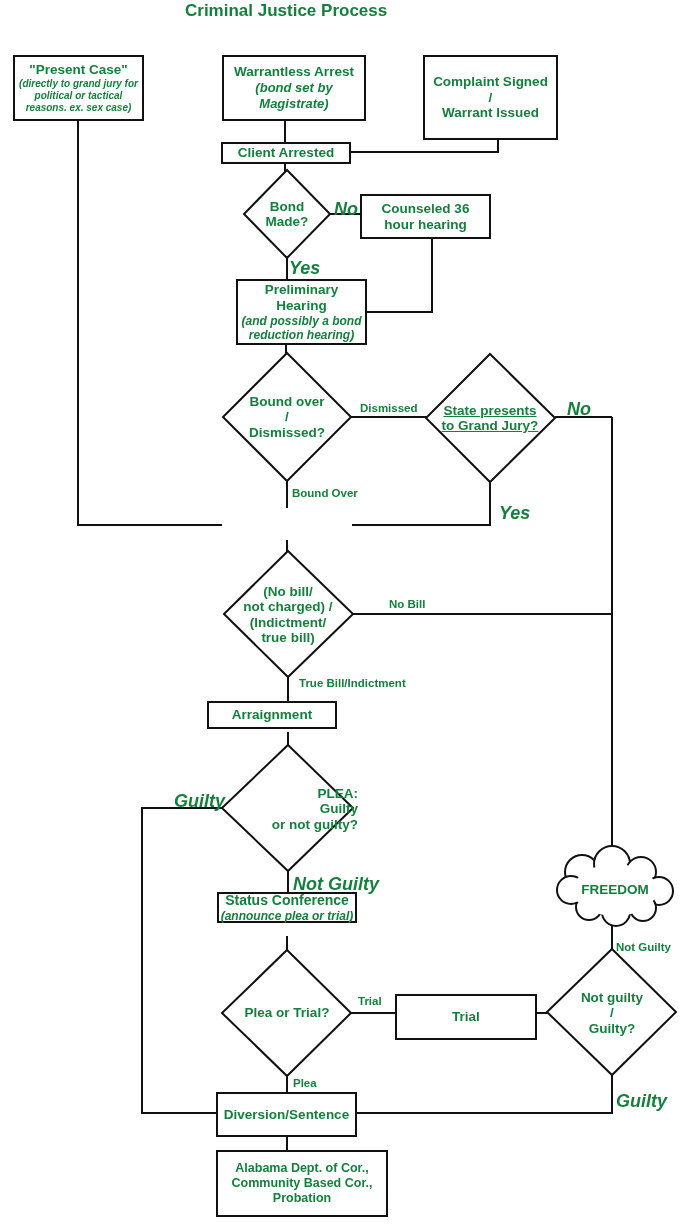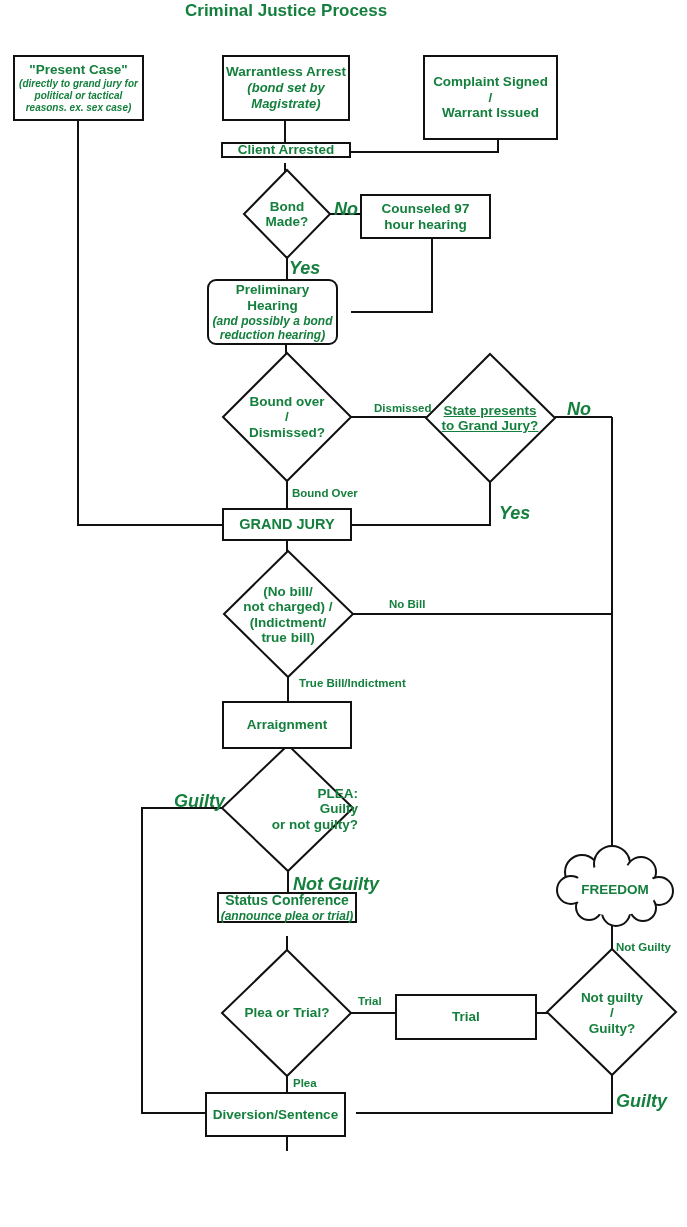--- a/index.html
+++ b/index.html
@@ -93,69 +93,71 @@
     </g>
   </svg>
 
   <div class="box" style="left:13px;top:55px;width:131px;height:66px;">
     <span class="btitle">"Present Case"</span>
     <span class="bnote" style="font-size:10px;">(directly to grand jury for
 political or tactical
 reasons. ex. sex case)</span>
   </div>
 
-  <div class="box" style="left:222px;top:55px;width:128px;height:66px;">
+  <div class="box" style="left:222px;top:55px;width:144px;height:66px;">
     <span class="btitle">Warrantless Arrest</span>
     <span class="bnote" style="font-size:13px;">(bond set by
 Magistrate)</span>
   </div>
 
   <div class="box" style="left:423px;top:55px;width:135px;height:85px;">
     <span class="btitle">Complaint Signed
 /
 Warrant Issued</span>
   </div>
 
-  <div class="box" style="left:221px;top:142px;width:130px;height:16px;">
+  <div class="box" style="left:221px;top:142px;width:130px;height:22px;">
     <span class="btitle">Client Arrested</span>
   </div>
 
   <div class="box" style="left:360px;top:194px;width:131px;height:45px;">
-    <span class="btitle">Counseled 97
+    <span class="btitle">Counseled 36
 hour hearing</span>
   </div>
 
-  <div class="box" style="left:207px;top:279px;width:131px;height:66px;border-radius:9px;">
+  <div class="box" style="left:236px;top:279px;width:131px;height:66px;">
     <span class="btitle">Preliminary
 Hearing</span>
     <span class="bnote">(and possibly a bond
 reduction hearing)</span>
   </div>
 
-  <div class="box" style="left:222px;top:508px;width:130px;height:33px;">
-    <span class="btitle" style="font-size:14.5px;">GRAND JURY</span>
-  </div>
 
-  <div class="box" style="left:222px;top:701px;width:130px;height:48px;">
+  <div class="box" style="left:207px;top:701px;width:130px;height:28px;">
     <span class="btitle">Arraignment</span>
   </div>
 
   <div class="box" style="left:217px;top:892px;width:140px;height:31px;">
     <span class="btitle" style="font-size:14px;">Status Conference</span>
     <span class="bnote">(announce plea or trial)</span>
   </div>
 
   <div class="box" style="left:395px;top:994px;width:142px;height:46px;">
     <span class="btitle">Trial</span>
   </div>
 
-  <div class="box" style="left:205px;top:1092px;width:141px;height:45px;">
+  <div class="box" style="left:216px;top:1092px;width:141px;height:45px;">
     <span class="btitle">Diversion/Sentence</span>
   </div>
 
+  <div class="box" style="left:216px;top:1150px;width:172px;height:67px;">
+    <span class="btitle" style="font-size:12.5px;">Alabama Dept. of Cor.,
+Community Based Cor.,
+Probation</span>
+  </div>
 
   <div class="dlabel" style="left:227px;top:199px;width:120px;">Bond
 Made?</div>
   <div class="dlabel" style="left:217px;top:394px;width:140px;">Bound over
 /
 Dismissed?</div>
   <div class="dlabel" style="left:420px;top:403px;width:140px;text-decoration:underline;">State presents
 to Grand Jury?</div>
   <div class="dlabel" style="left:218px;top:584px;width:140px;">(No bill/
 not charged) /
@@ -166,21 +168,21 @@
 or not guilty?</div>
   <div class="dlabel" style="left:217px;top:1005px;width:140px;">Plea or Trial?</div>
   <div class="dlabel" style="left:542px;top:990px;width:140px;">Not guilty
 /
 Guilty?</div>
 
   <div id="freedom-label">FREEDOM</div>
 
   <div class="elabel md" style="left:334px;top:199px;">No</div>
   <div class="elabel md" style="left:289px;top:258px;">Yes</div>
-  <div class="elabel sm" style="left:374px;top:402px;">Dismissed</div>
+  <div class="elabel sm" style="left:360px;top:402px;">Dismissed</div>
   <div class="elabel md" style="left:567px;top:399px;">No</div>
   <div class="elabel sm" style="left:292px;top:487px;">Bound Over</div>
   <div class="elabel md" style="left:499px;top:503px;">Yes</div>
   <div class="elabel sm" style="left:389px;top:598px;">No Bill</div>
   <div class="elabel sm" style="left:299px;top:677px;">True Bill/Indictment</div>
   <div class="elabel md" style="left:174px;top:791px;">Guilty</div>
   <div class="elabel md" style="left:293px;top:874px;">Not Guilty</div>
   <div class="elabel sm" style="left:358px;top:995px;">Trial</div>
   <div class="elabel sm" style="left:293px;top:1077px;">Plea</div>
   <div class="elabel sm" style="left:616px;top:941px;">Not Guilty</div>

